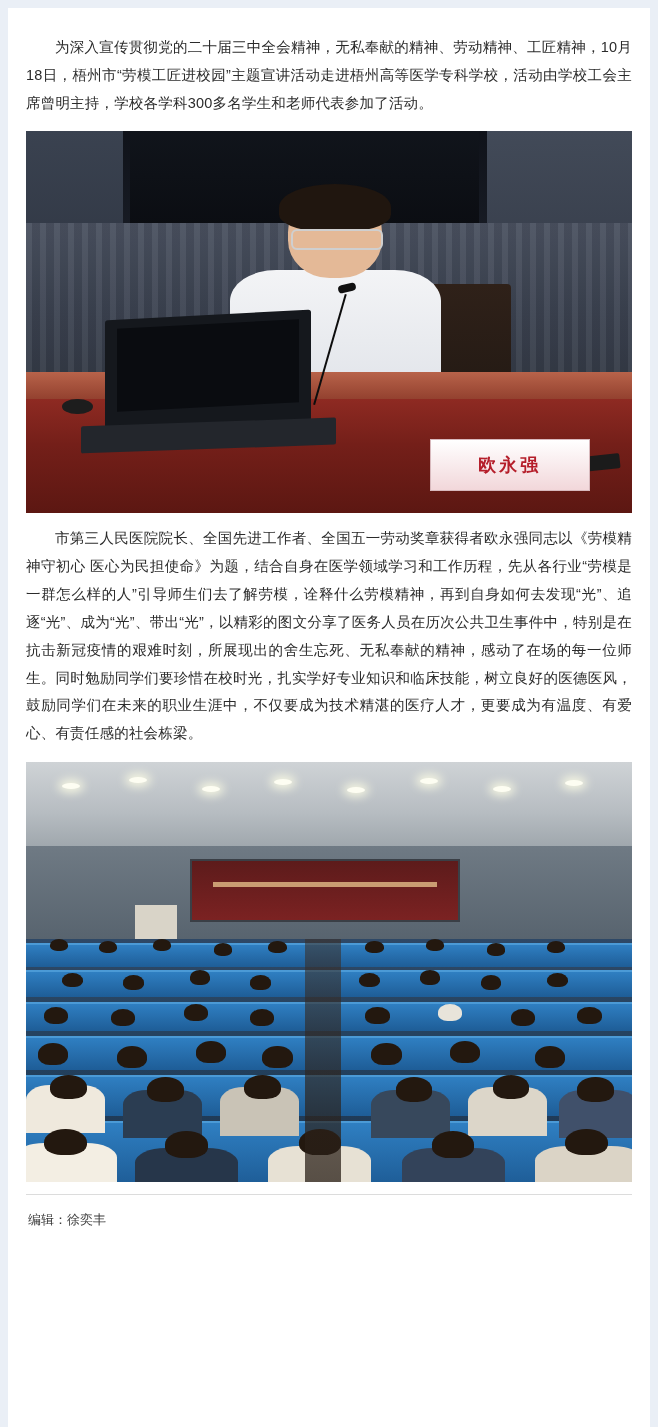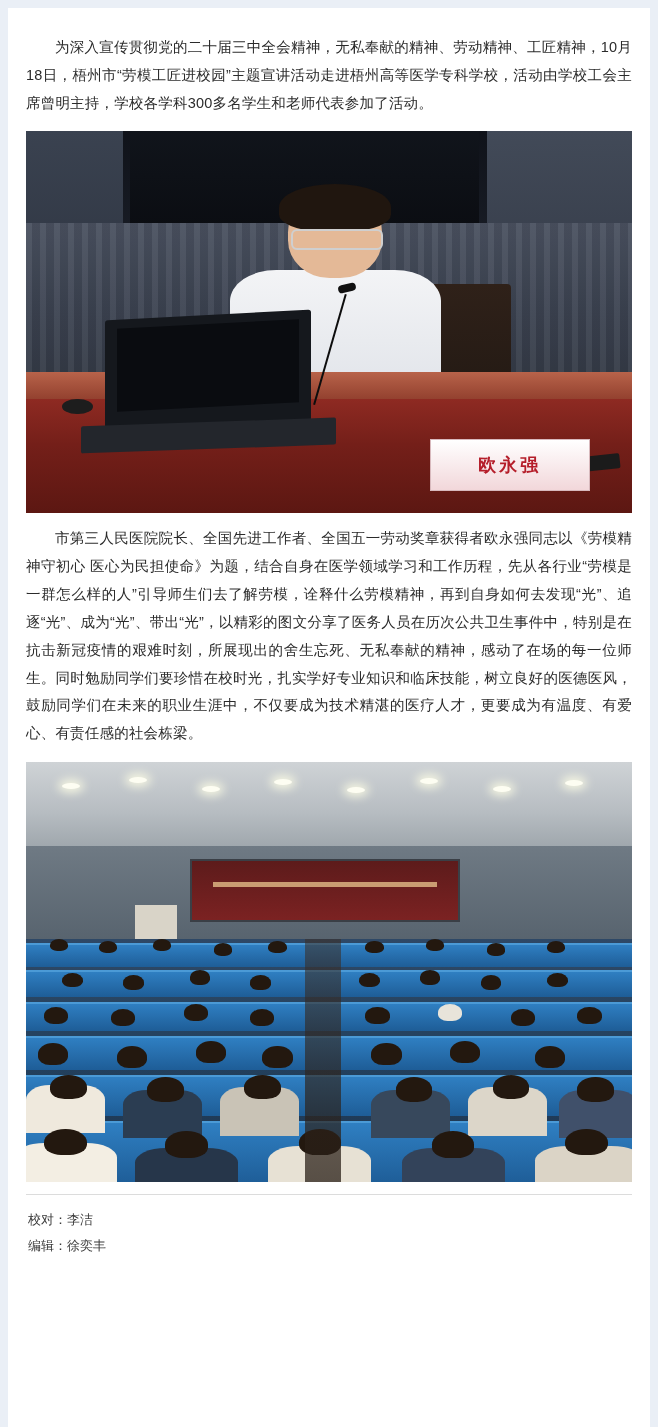--- a/index.html
+++ b/index.html
@@ -342,18 +342,17 @@
             <div class="p2-body" style="left:84%;top:85%;width:18%;height:20%;background:#dbd4c6"></div>
             <div class="p2-head" style="left:89%;top:78%;width:7%;height:11%"></div>
           </div>
           <div class="p2-aisle" style="top:0;height:100%"></div>
         </div>
       </div>
     </div>
 
 
     <div class="credits">
-      <div class="credit-line">校对：李洁</div>
       <div class="credit-line">编辑：徐奕丰</div>
     </div>
 
   </div>
 </div>
 
 </body></html>

